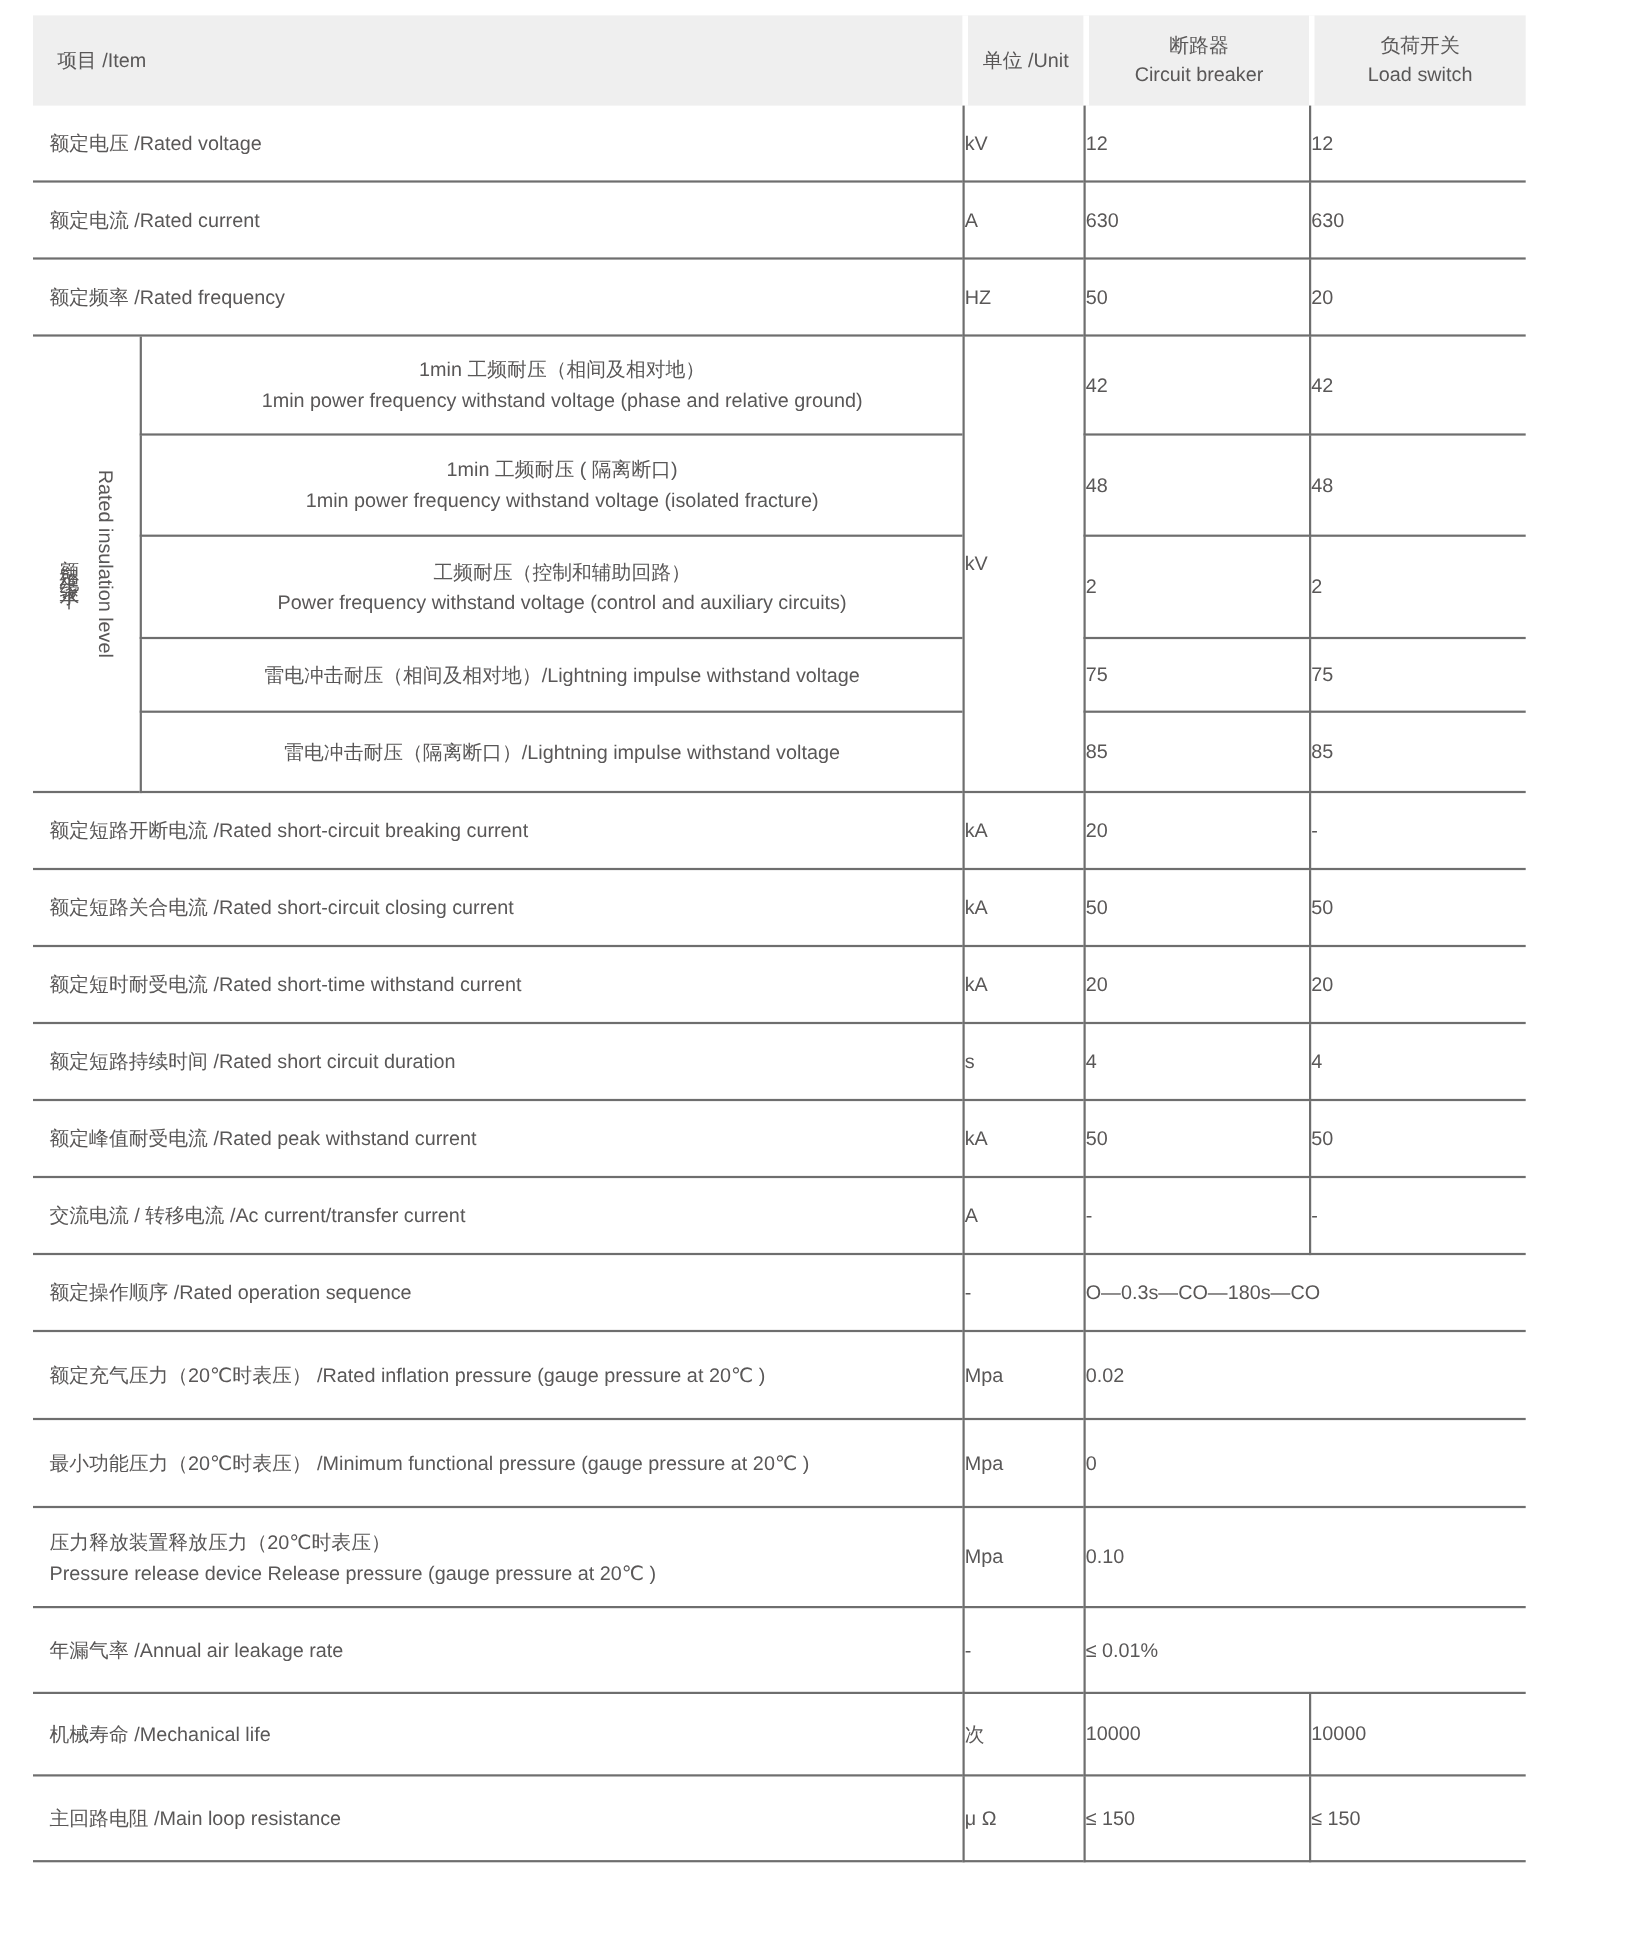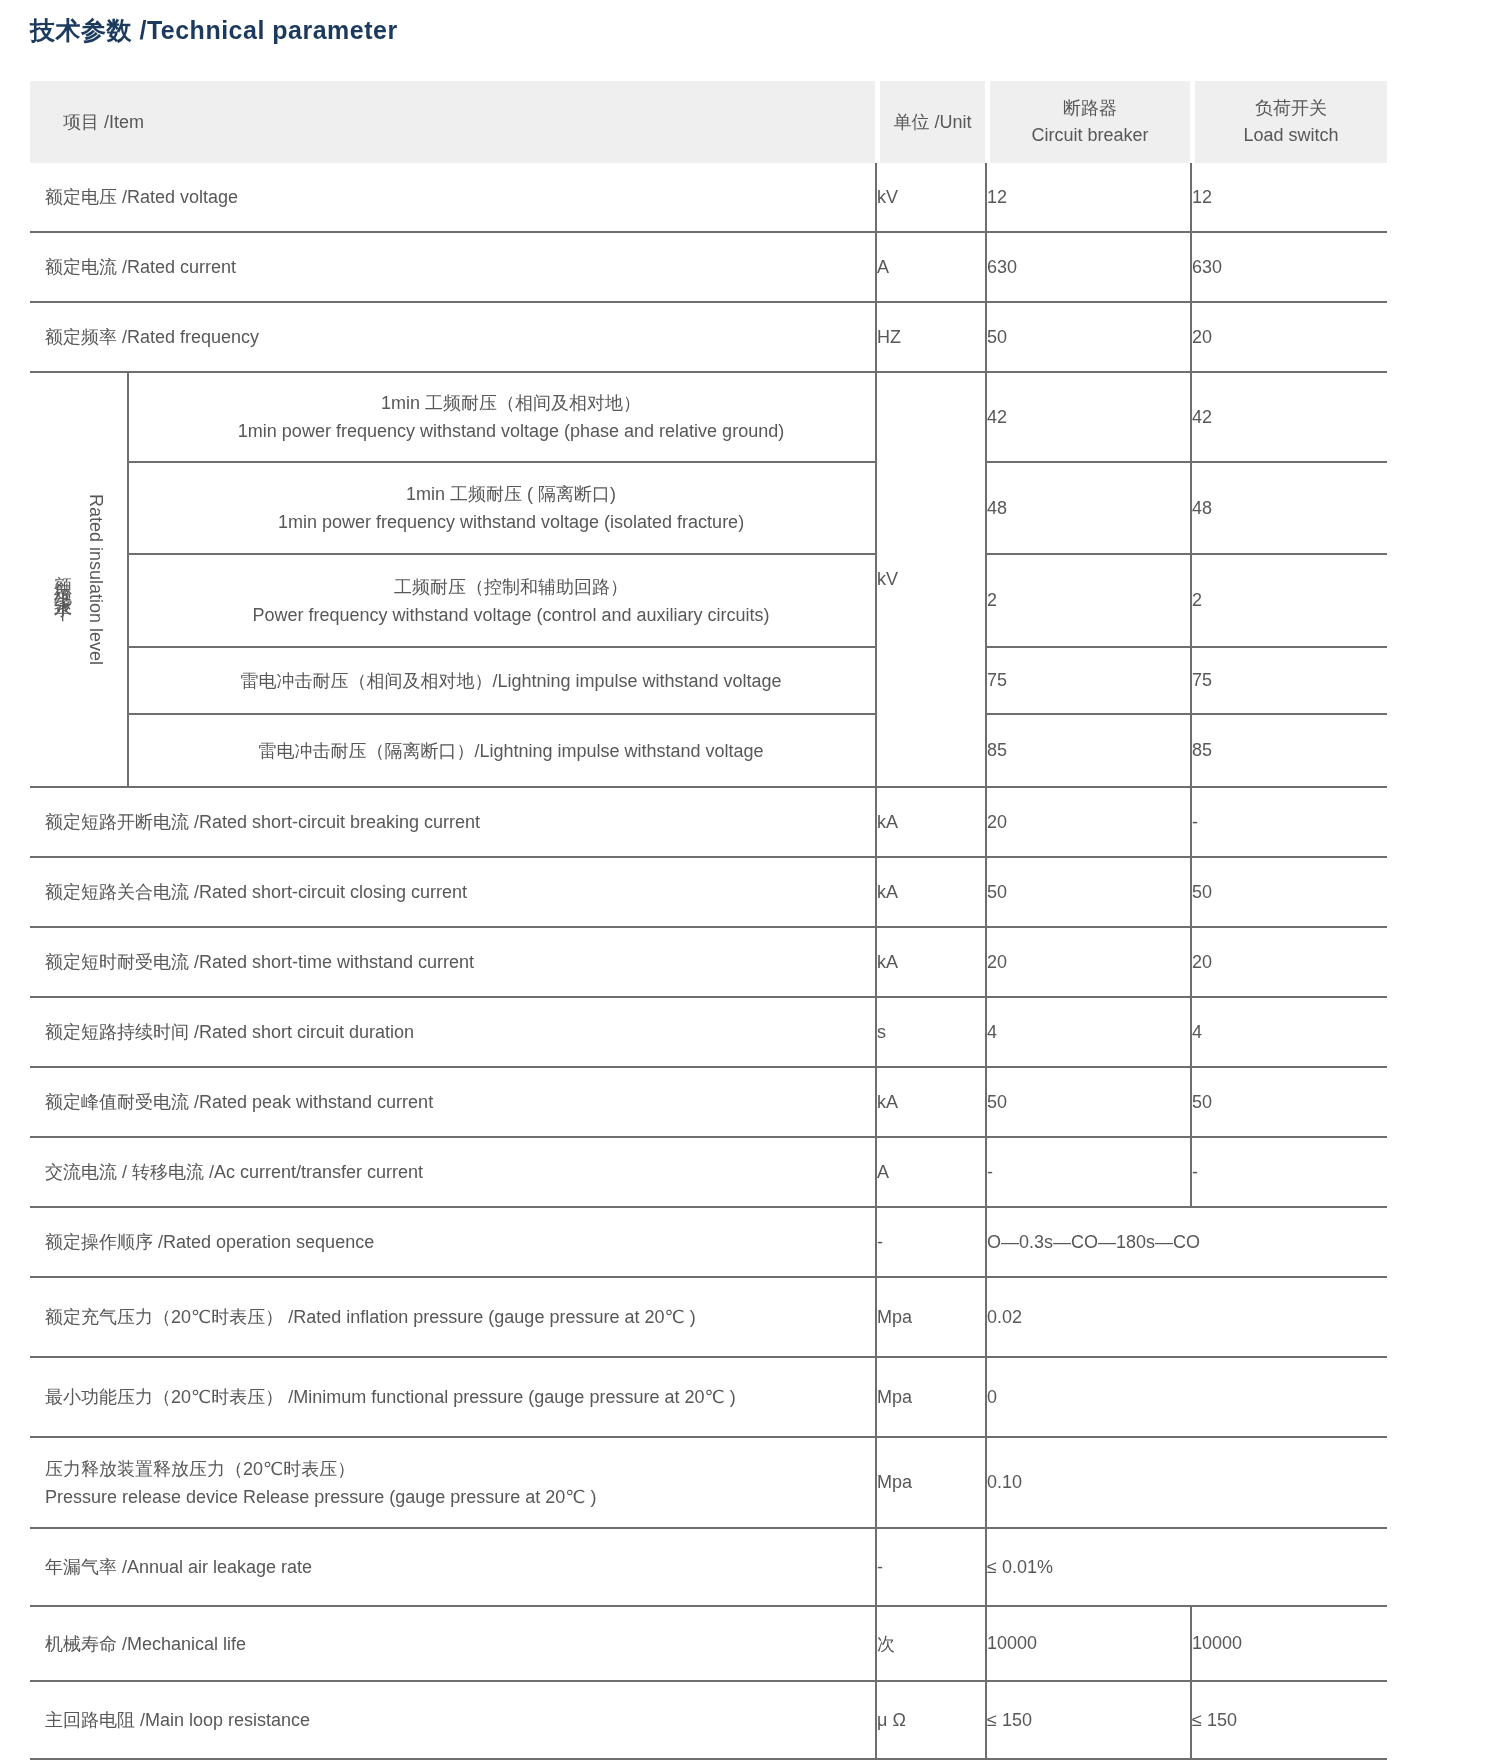--- a/index.html
+++ b/index.html
@@ -26,21 +26,21 @@
     color:#595757;
   }
   td{box-sizing:border-box;vertical-align:middle;padding:0;}
   
   td.hd{
     background:#efefef;
     height:82px;
     text-align:center;
     line-height:27px;
   }
-  td.hd-item{text-align:left;padding-left:33px;}
+  td.hd-item{text-align:left;padding-left:22px;}
   td.gap{border-left:5px solid #ffffff;}
   
   .bb{border-bottom:2px solid #6e6e6e;}
   .bl{border-left:2px solid #6e6e6e;}
   
   td.item{text-align:left;padding-left:15px;line-height:28px;}
   td.sub{text-align:center;padding-left:18px;line-height:28px;}
   td.ctr{text-align:left;}
   
   tr.h70{height:70px;}
@@ -70,21 +70,20 @@
   }
   .ven{
     writing-mode:vertical-rl;
     font-size:18px;
   }
 </style>
 </head>
 <body>
 
 <div class="page">
-  <h1 class="page-title">技术参数 /Technical parameter</h1>
 
   <table class="tech">
     <colgroup>
       <col style="width:97px">
         <col style="width:748px">
         <col style="width:110px">
         <col style="width:205px">
         <col style="width:197px">
     </colgroup>
 

